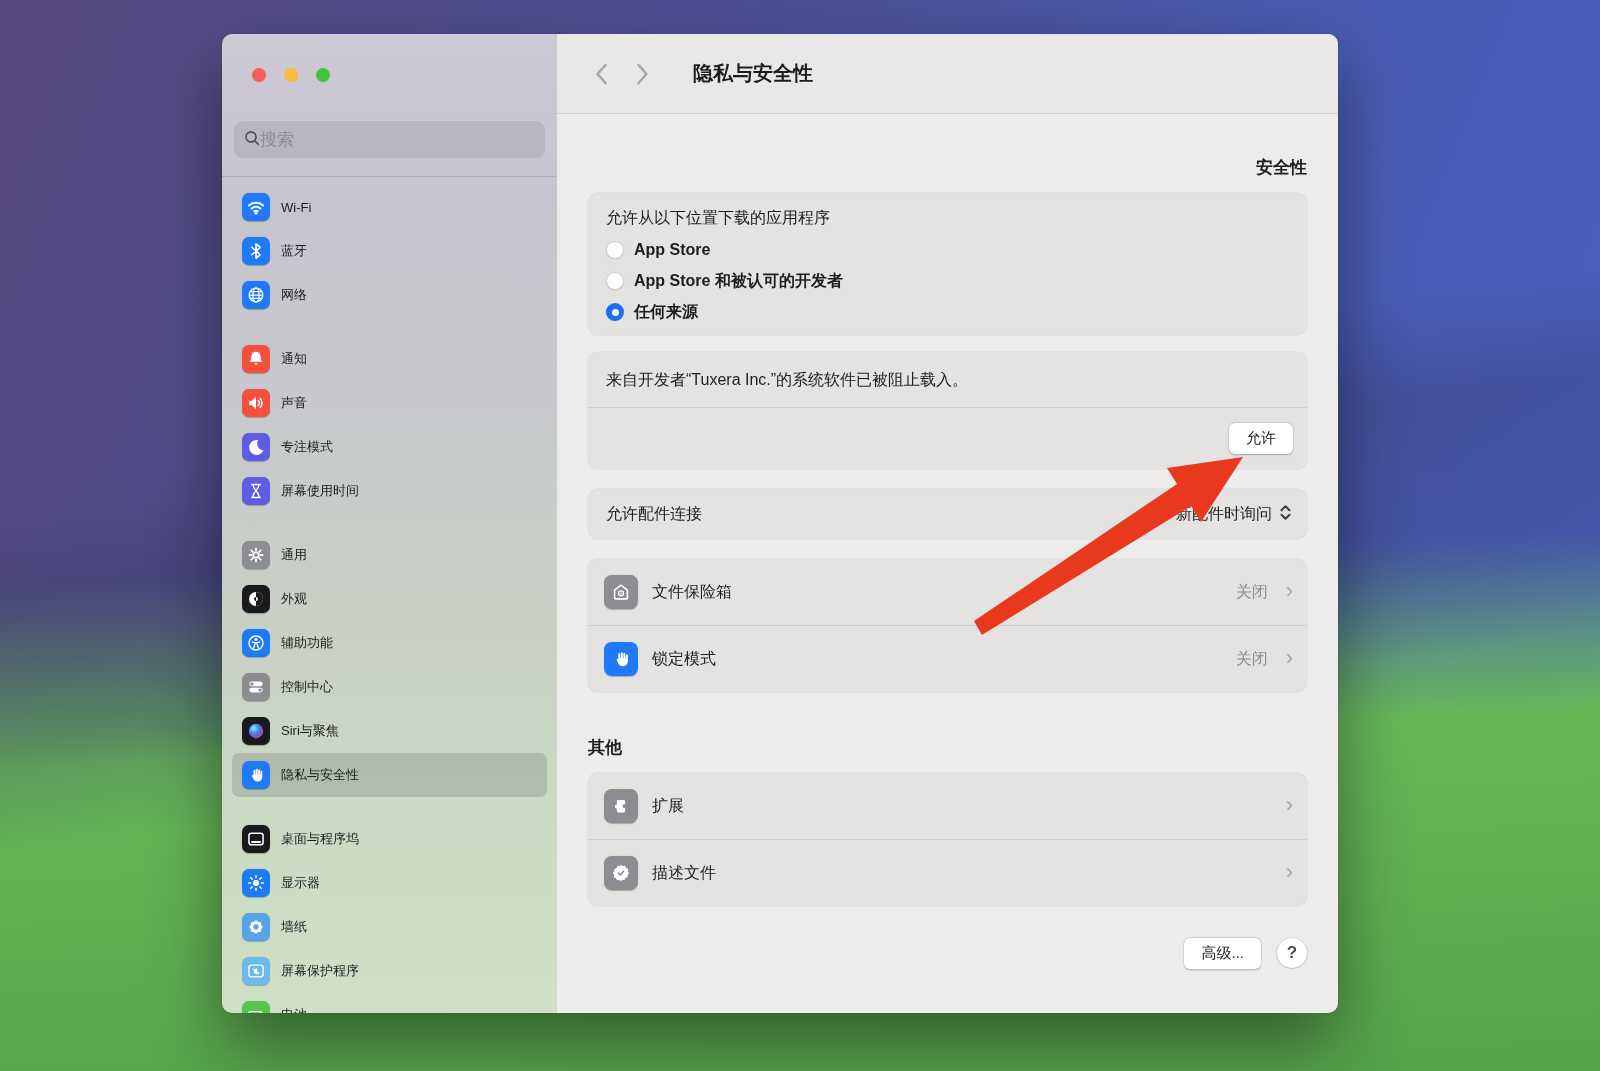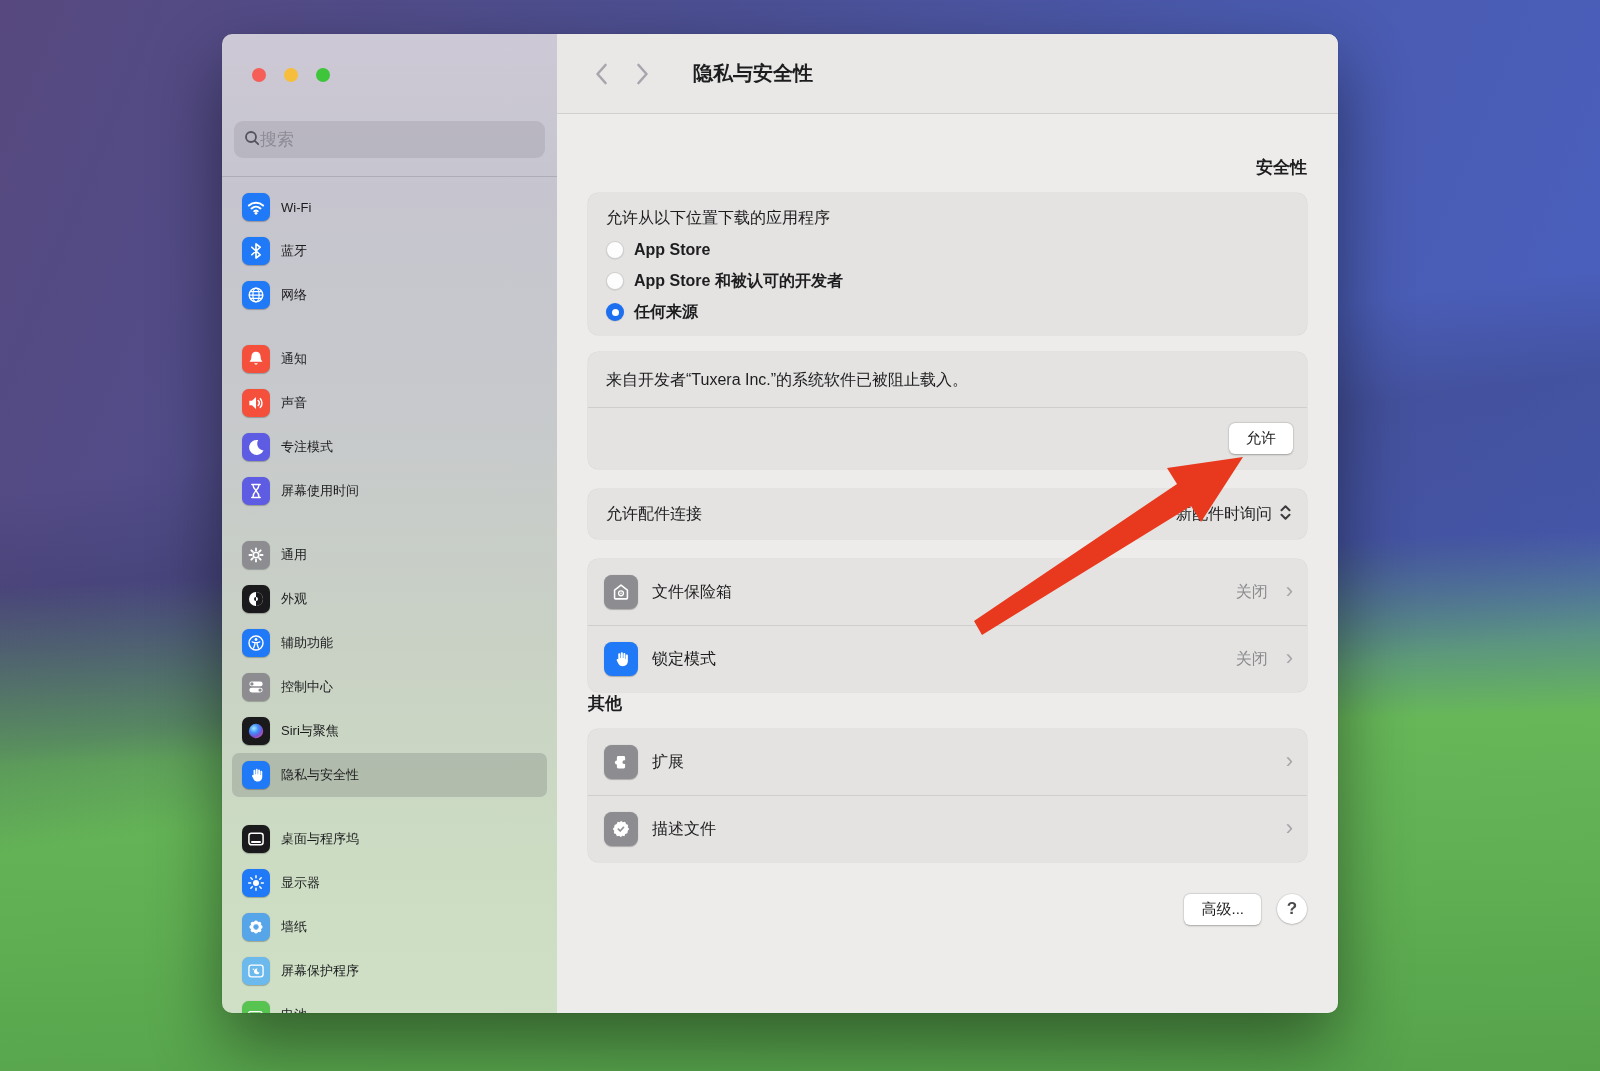--- a/index.html
+++ b/index.html
@@ -60,21 +60,21 @@
     height:80px; flex:0 0 80px; background:#e9e8e6;
     border-bottom:1px solid rgba(0,0,0,0.10);
     display:flex; align-items:center; padding-left:30px;
   }
   .nav-btn { width:28px; height:36px; display:flex; align-items:center; justify-content:center; margin-right:14px; }
   .main-title { font-size:20px; font-weight:700; color:#1d1d1f; margin-left:22px; }
 
   .content { flex:1; padding:0 31px; position:relative; }
   .section-heading { font-size:17px; font-weight:700; color:#1d1d1f; }
   .h-security { margin-top:42px;text-align:right; }
-  .h-other { }
+  .h-other { margin-top:44px; }
 
   .card {
     background:#e4e3e1; border-radius:10px;
     box-shadow:0 0 0 0.5px rgba(0,0,0,0.08);
   }
   .card-download { margin-top:14px; padding:15px 18px 13px 18px; }
   .dl-label { font-size:16px; color:#1d1d1f; }
   .radio-row { display:flex; align-items:center; gap:10px; margin-top:11px; height:20px; }
   .radio {
     width:18px; height:18px; border-radius:50%; background:#fdfdfd;

